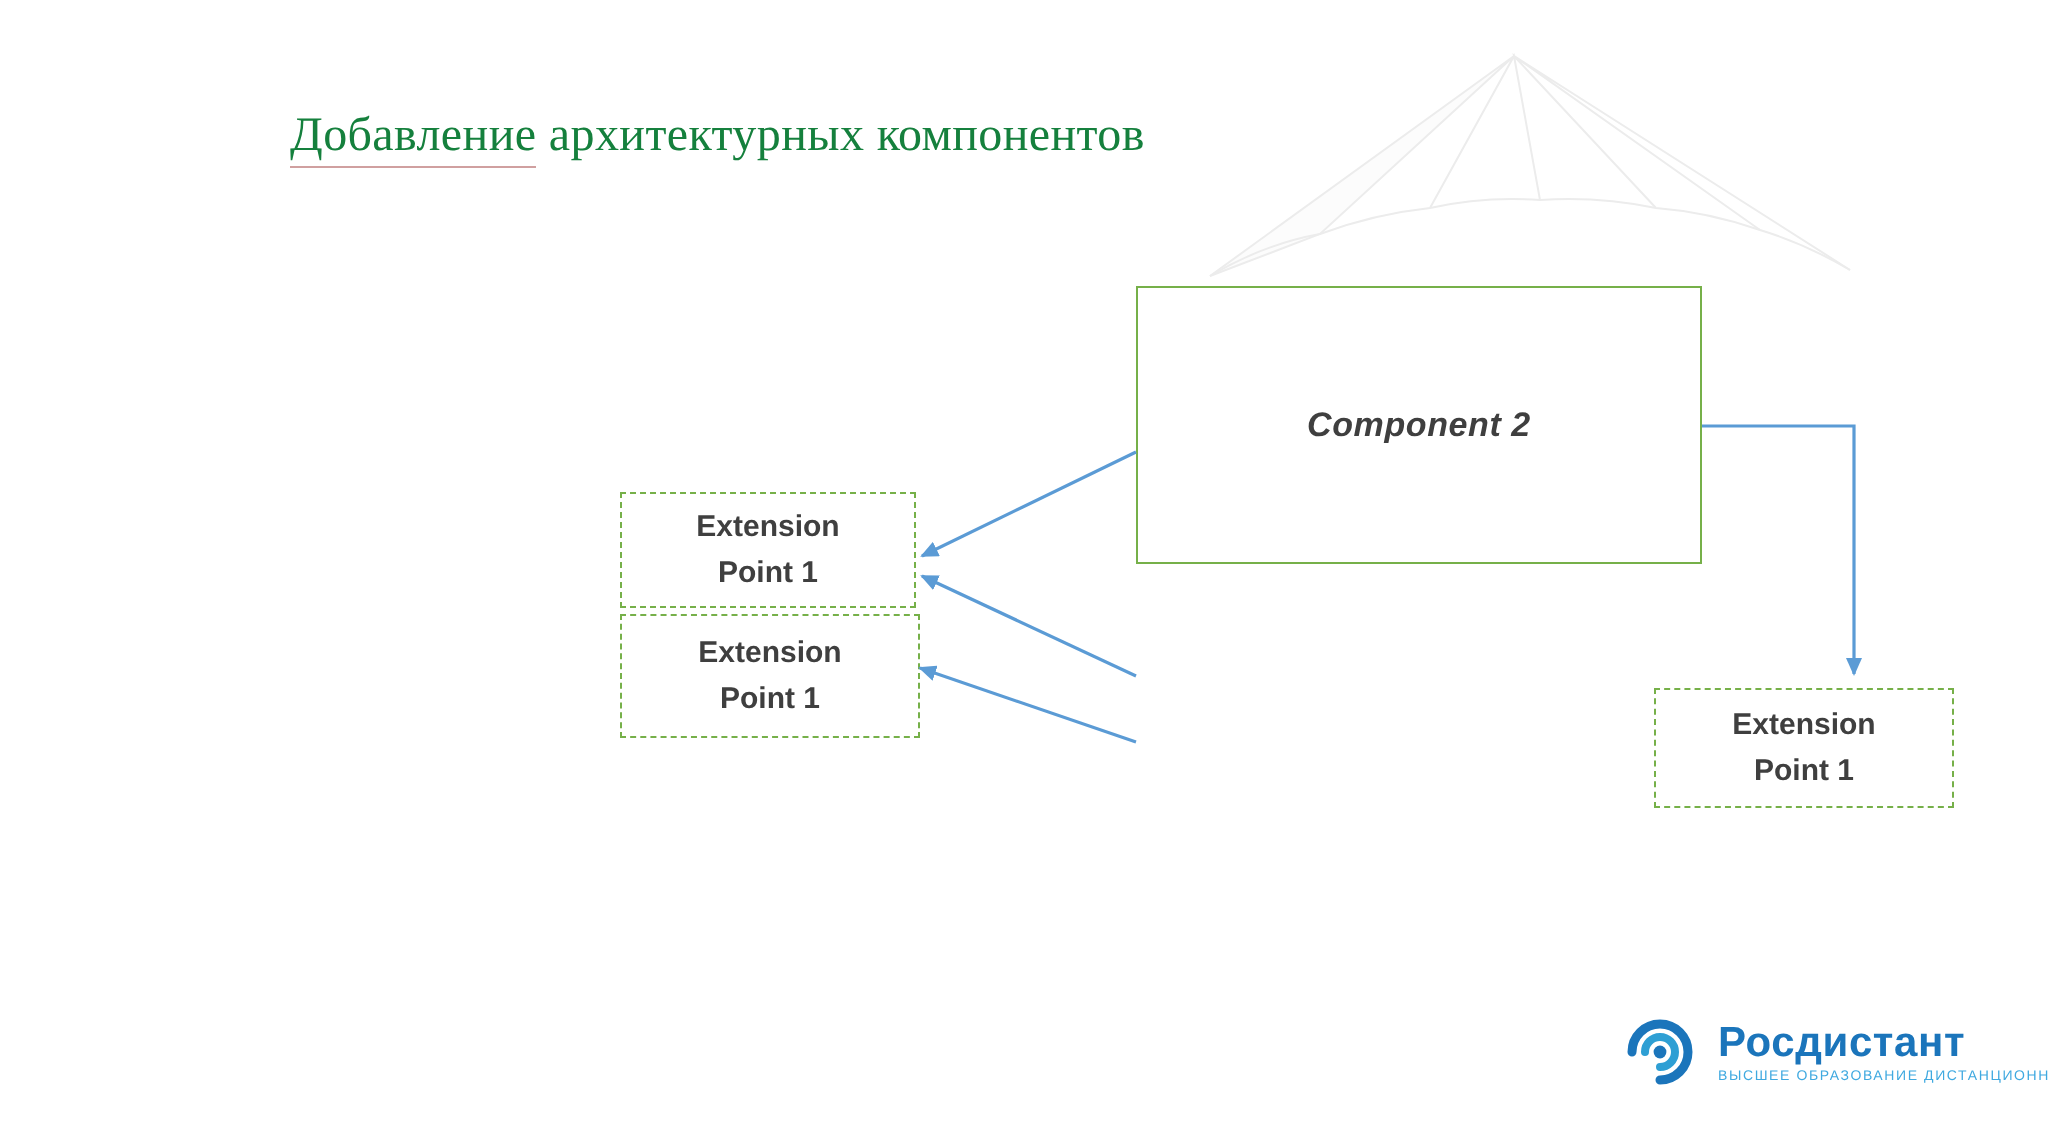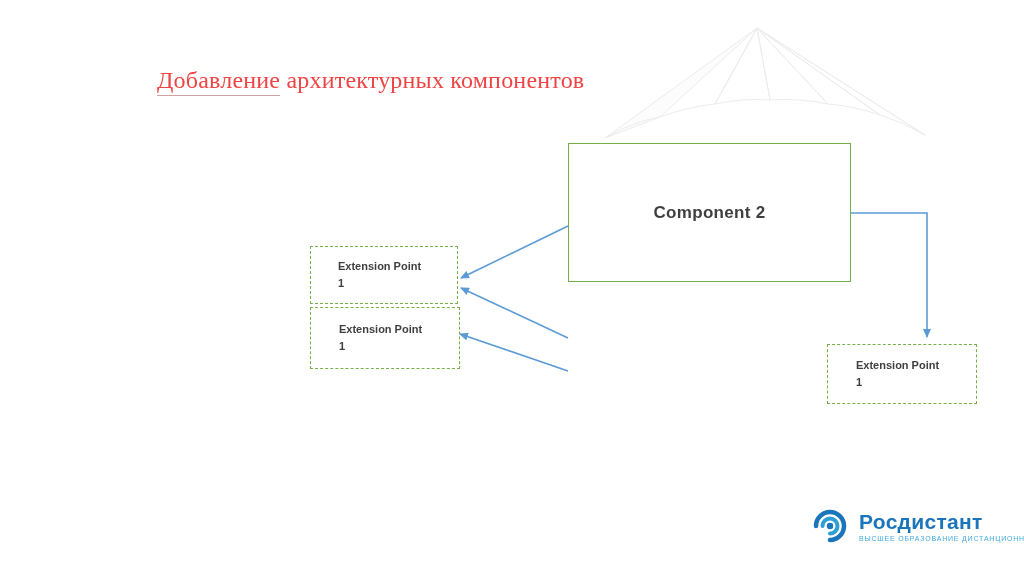--- a/index.html
+++ b/index.html
@@ -8,44 +8,44 @@
     width:1024px;height:574px;
     background:#ffffff;
     overflow:hidden;
     font-family:"Liberation Sans",sans-serif;
   }
   
   .umbrella{position:absolute;left:0;top:0;z-index:0;pointer-events:none;}
 
   .title{
     position:absolute;left:145px;top:55px;z-index:4;
-    margin:12px;
+    margin:0;
     font-family:"Liberation Serif",serif;
     font-weight:400;
     font-size:24px;
-    color:#ef4444;
+    color:#15803d;
     letter-spacing:0.2px;
     white-space:nowrap;
   }
   .title .u{border-bottom:1px solid #d0a0a0;padding-bottom:2px;}
 
   .box{
     position:absolute;
     background:#ffffff;
     border:1.6px solid #76b049;
     display:flex;align-items:center;justify-content:center;
     color:#3f3f3f;
     box-sizing:border-box;
   }
-  .comp{z-index:1;font-size:17px;font-weight:600;letter-spacing:0.3px;}
+  .comp{z-index:1;font-size:17px;font-weight:600;letter-spacing:0.3px;font-style:italic;}
   .ep{
     z-index:2;
     border-style:dashed;
-    font-size:11px;font-weight:600;
-    line-height:1.55;
+    font-size:15px;font-weight:600;
+    text-align:center;line-height:1.55;
   }
   .ep span{display:inline-block;max-width:92px;}
 
   #c1{left:42px;top:222px;width:280px;height:210px;}
   #c2{left:568px;top:143px;width:283px;height:139px;}
   #c3{left:568px;top:316px;width:283px;height:139px;}
   #ep-upper{left:310px;top:246px;width:148px;height:58px;}
   #ep-lower{left:310px;top:307px;width:150px;height:62px;}
   #ep-right{left:827px;top:344px;width:150px;height:60px;}
 

